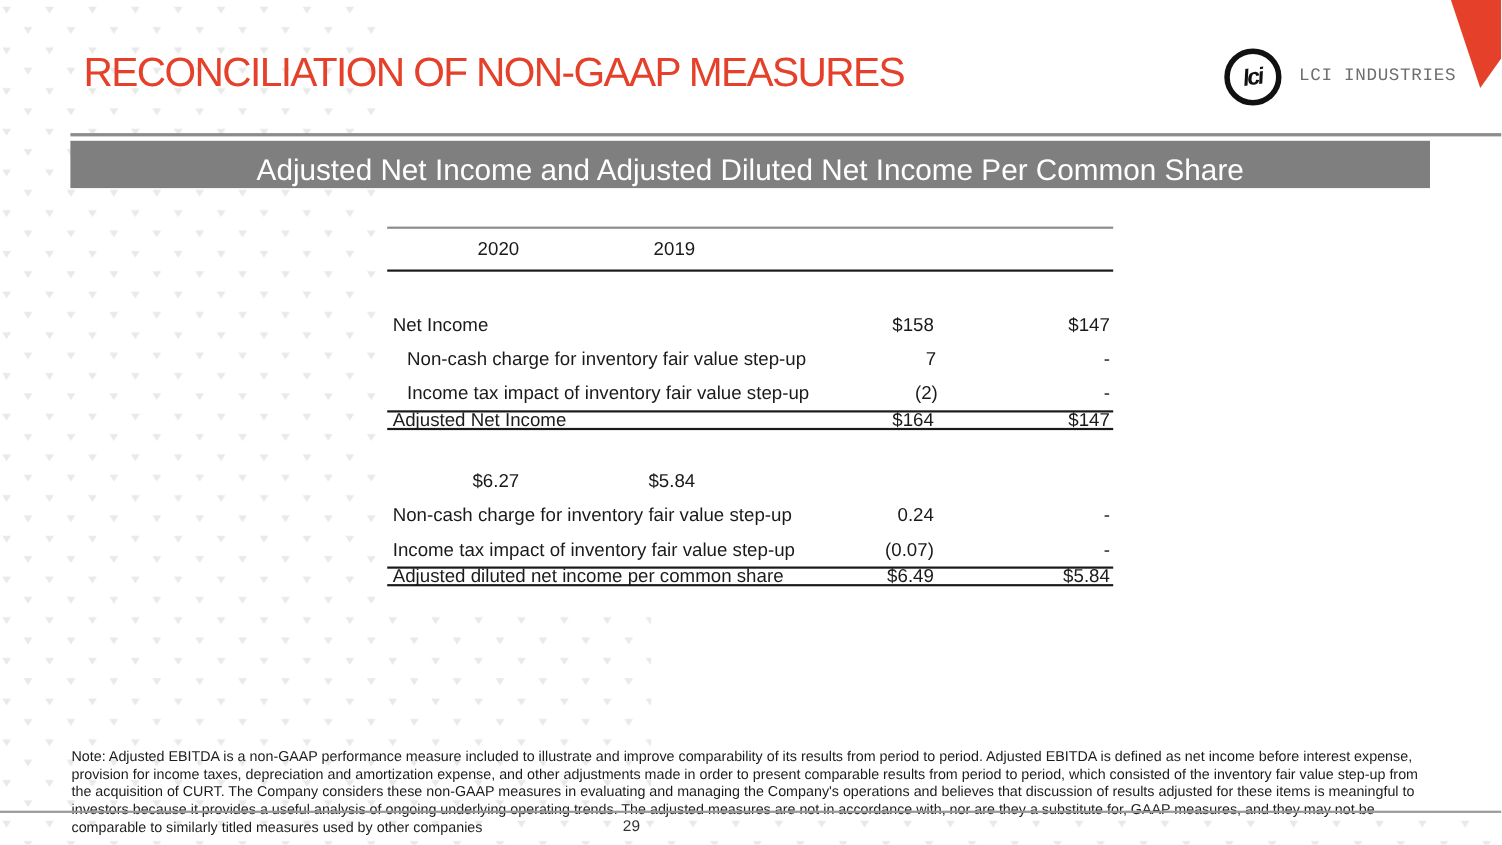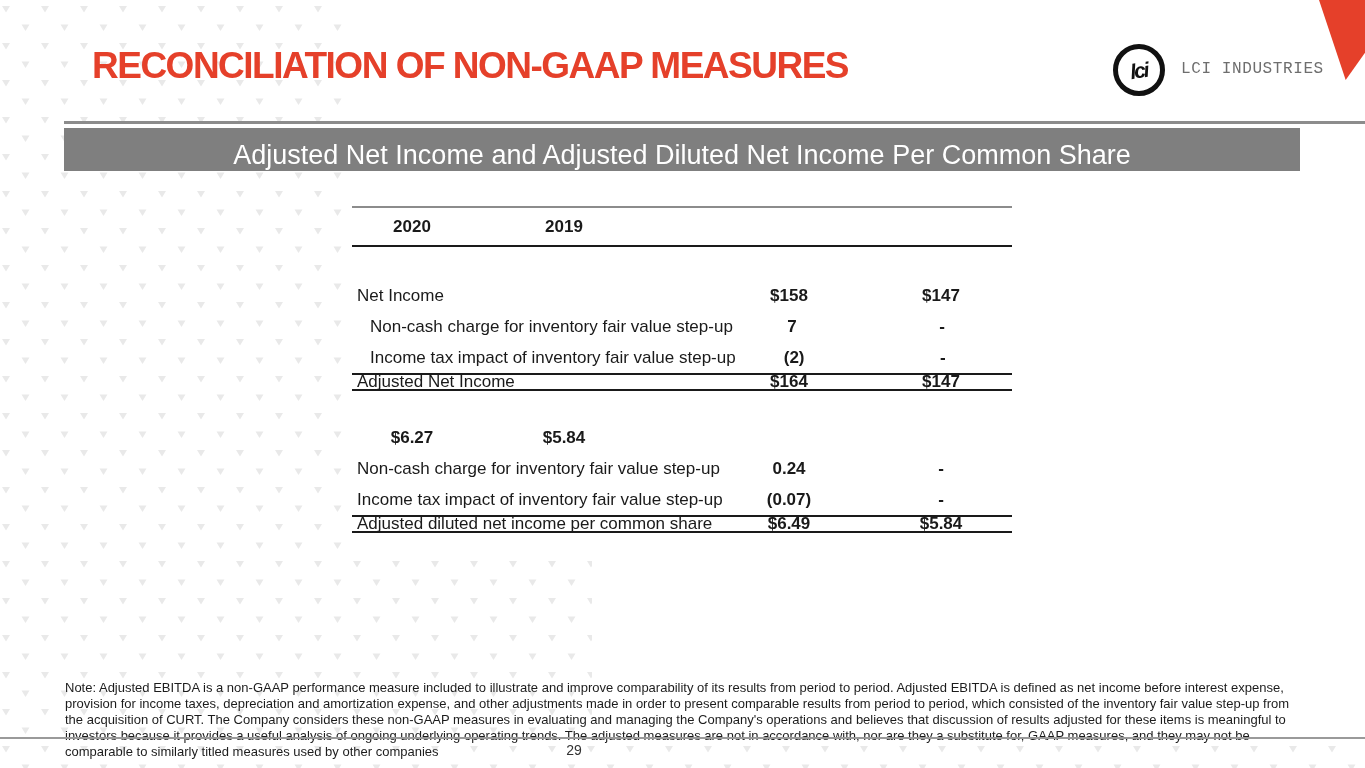--- a/index.html
+++ b/index.html
@@ -14,22 +14,22 @@
     width:1365px;height:768px;position:relative;overflow:hidden;
     background:#ffffff;font-family:"Liberation Sans", sans-serif;color:#1a1a1a;
   }
   .pattern-svg{position:absolute;left:0;top:0;z-index:0;}
   .corner-triangle{
     position:absolute;top:0;right:0;width:46px;height:80px;z-index:3;
     background:var(--accent);
     clip-path:polygon(0 0,100% 0,100% 66%,58% 100%);
   }
   .title{
-    position:absolute;left:92px;top:47px;z-index:2;margin:0;
-    font-size:37px;font-weight:700;letter-spacing:-1.5px;line-height:1.0;
+    position:absolute;left:76px;top:47px;z-index:2;margin:0;
+    font-size:37px;font-weight:400;letter-spacing:-1.5px;line-height:1.0;
     color:var(--accent);white-space:nowrap;
   }
   .logo{
     position:absolute;left:1113px;top:44px;width:52px;height:52px;z-index:2;
     border:5px solid #111;border-radius:50%;box-sizing:border-box;
     display:flex;align-items:center;justify-content:center;background:#fff;
   }
   .logo span{
     font-style:italic;font-weight:700;font-size:21px;letter-spacing:-2px;
     color:#111;transform:rotate(-8deg);line-height:1;
@@ -51,21 +51,21 @@
   .fin-table{
     position:absolute;left:352px;top:206px;width:660px;z-index:2;
     font-size:17px;color:var(--line-dark);
   }
   .thead{
     display:flex;align-items:center;height:37px;box-sizing:content-box;
     border-top:2px solid var(--line-gray);border-bottom:2px solid var(--line-dark);
     padding-right:3px;
   }
   .c-label{flex:1;padding-left:5px;white-space:nowrap;}
-  .c-val{width:120px;text-align:center;white-space:nowrap;font-weight:bold;}
+  .c-val{width:120px;text-align:right;white-space:nowrap;}
   .c-val + .c-val{width:136px;margin-left:24px;}
   .tsection{margin-top:33px;}
   .tsection + .tsection{margin-top:31px;}
   .trow{display:flex;align-items:center;height:31px;padding-right:3px;}
   .trow.indent .c-label{padding-left:18px;}
   .trow.total{
     height:18px;box-sizing:border-box;
     border-top:2px solid var(--line-dark);border-bottom:2px solid var(--line-dark);
   }
   .note{

